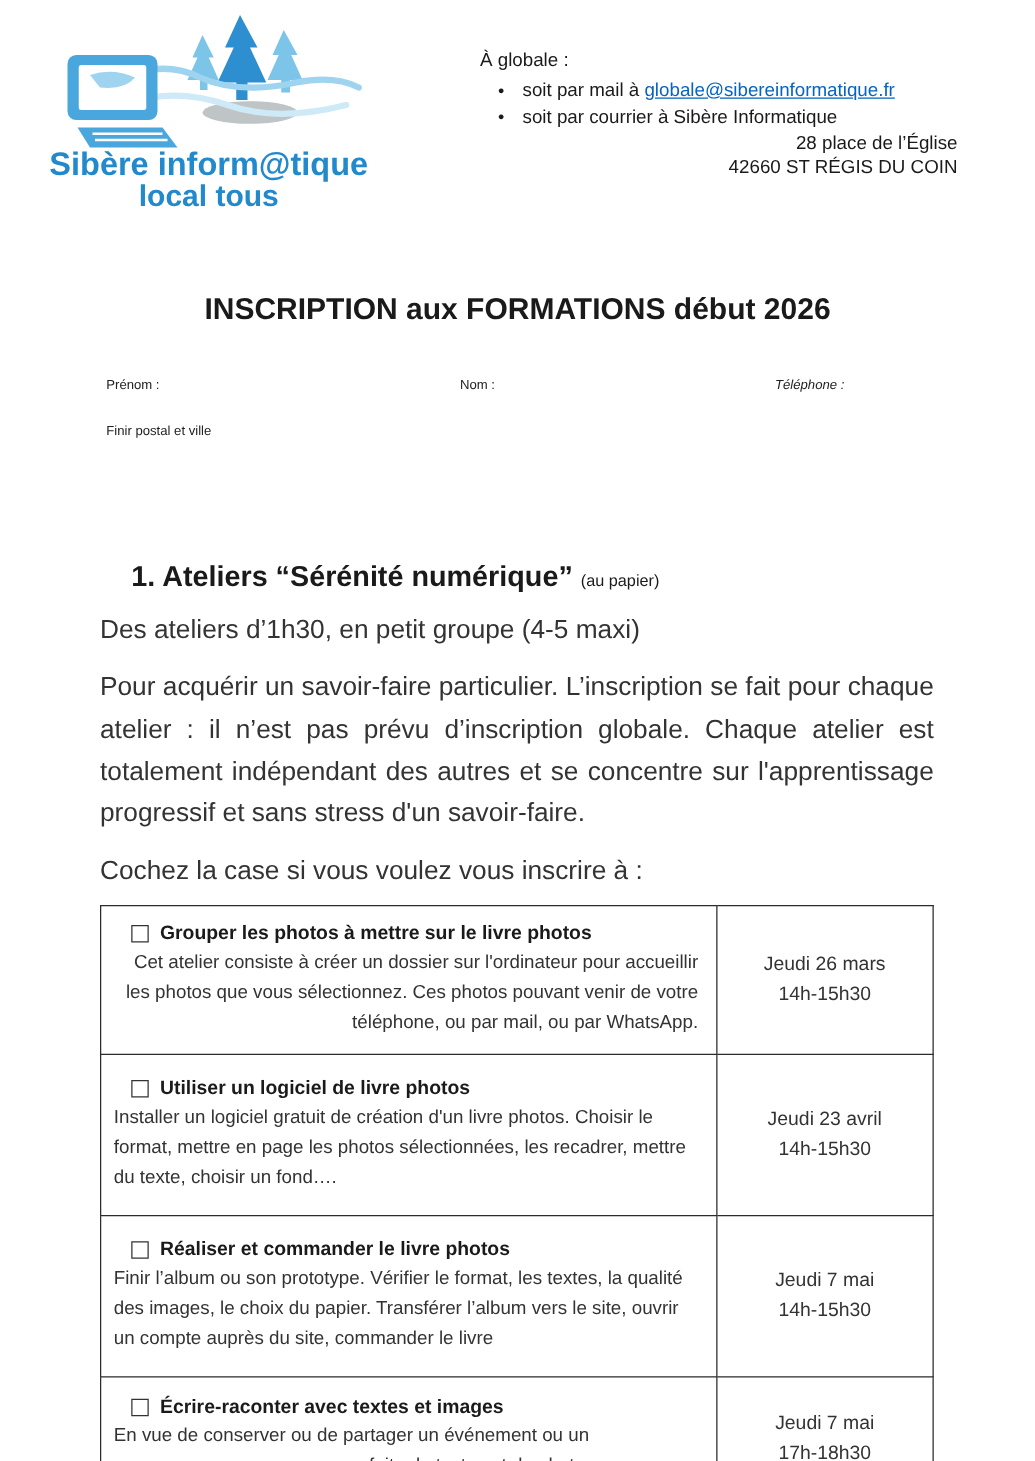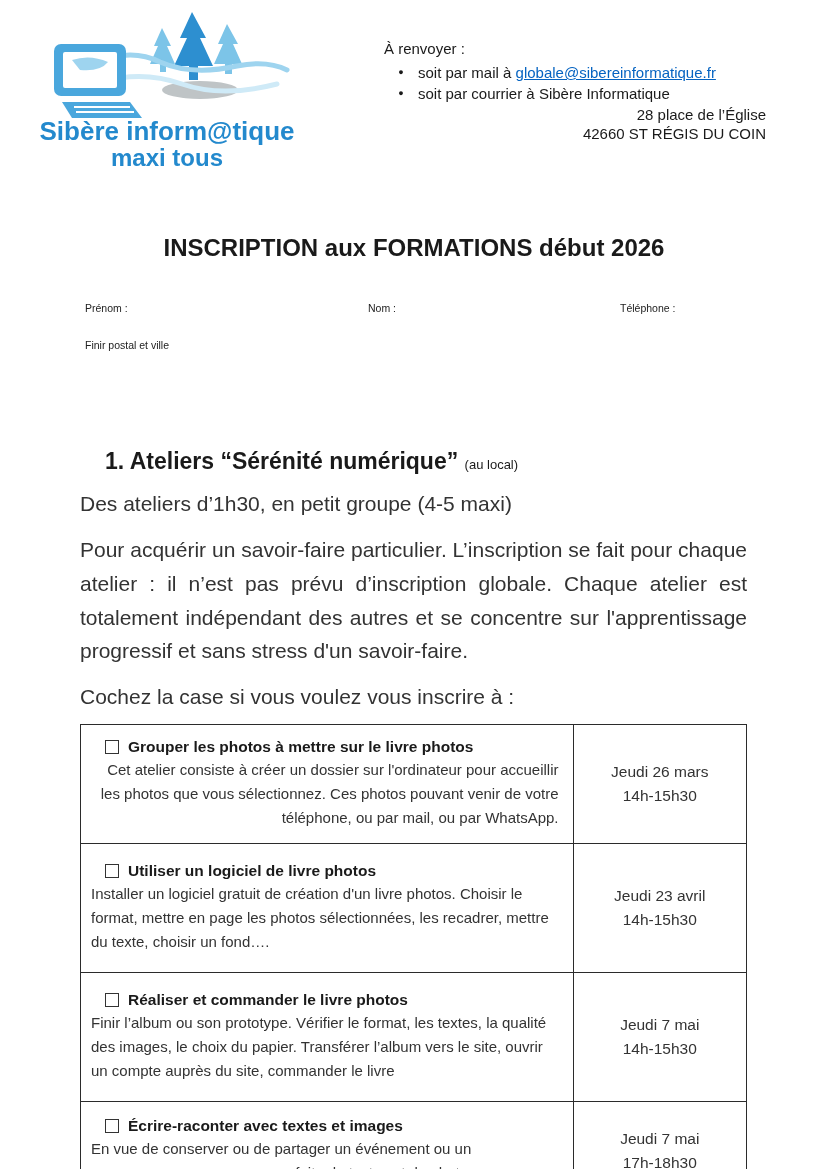--- a/index.html
+++ b/index.html
@@ -29,21 +29,21 @@
   .doc-title{
     text-align:center;font-size:24px;font-weight:bold;color:#1a1a1a;
     margin:52px 0 12px 0;
   }
   
   .form-area{margin:40px 0 0 85px;width:660px;}
   .form-row{margin-bottom:24px;font-size:10.5px;color:#222222;line-height:13px;}
   .form-row.triple{display:flex;}
   .form-row.triple .cell1{width:283px;}
   .form-row.triple .cell2{width:252px;}
-  .form-row.triple .cell3{flex:1;}
+  .form-row.triple .cell3{flex:1;font-style:italic;}
   
   .section-heading{margin:96px 0 0 105px;font-size:23px;font-weight:bold;color:#1a1a1a;}
   .section-heading .suffix{font-size:13px;font-weight:normal;}
   .content{margin-left:80px;width:667px;}
   .intro{font-size:21px;line-height:1.45;margin:14px 0 0 0;color:#333333;}
   .intro.justified{text-align:justify;line-height:1.6;}
   
   .workshops{border-collapse:collapse;margin-top:12px;width:667px;}
   .workshops td{border:1.5px solid #2b2b2b;vertical-align:middle;}
   .workshops td.desc{width:487px;padding:8px 14px 10px 10px;}
@@ -76,25 +76,25 @@
 
         <rect x="12" y="34" width="72" height="52" rx="7" fill="#4aa7dd"></rect>
         <rect x="21" y="42" width="54" height="36" rx="2" fill="#ffffff"></rect>
         <path d="M30 50 Q48 44 66 52 Q58 62 38 60 Z" fill="#9ed4ef"></path>
 
         <path d="M20 92 L88 92 L100 108 L30 108 Z" fill="#4aa7dd"></path>
         <line x1="32" y1="97" x2="88" y2="97" stroke="#ffffff" stroke-width="2"></line>
         <line x1="34" y1="102" x2="92" y2="102" stroke="#ffffff" stroke-width="2"></line>
       </svg>
       <div class="logo-title">Sibère inform@tique</div>
-      <div class="logo-subtitle">maxi tous</div>
+      <div class="logo-subtitle">local tous</div>
     </div>
 
     <div class="return-block">
-      <div class="return-title">À renvoyer :</div>
+      <div class="return-title">À globale :</div>
       <ul class="return-list">
         <li>
           <span class="dot">●</span>
           <span class="li-text"><span>soit par mail à </span><a class="mail-link">globale@sibereinformatique.fr</a></span>
         </li>
         <li>
           <span class="dot">●</span>
           <span class="li-text">soit par courrier à Sibère Informatique</span>
         </li>
       </ul>
@@ -111,21 +111,21 @@
       <span class="cell2">Nom :</span>
       <span class="cell3">Téléphone :</span>
     </div>
     <div class="form-row">
       <span>Finir postal et ville</span>
     </div>
   </div>
 
   <div class="section-heading">
     <span>1. Ateliers “Sérénité numérique”</span>
-    <span class="suffix">(au local)</span>
+    <span class="suffix">(au papier)</span>
   </div>
 
   <div class="content">
     <p class="intro">Des ateliers d’1h30, en petit groupe (4-5 maxi)</p>
     <p class="intro justified">Pour acquérir un savoir-faire particulier. L’inscription se fait pour chaque atelier : il n’est pas prévu d’inscription globale. Chaque atelier est totalement indépendant des autres et se concentre sur l'apprentissage progressif et sans stress d'un savoir-faire.</p>
     <p class="intro">Cochez la case si vous voulez vous inscrire à :</p>
 
     <table class="workshops">
       <tbody>
         <tr class="r1">

